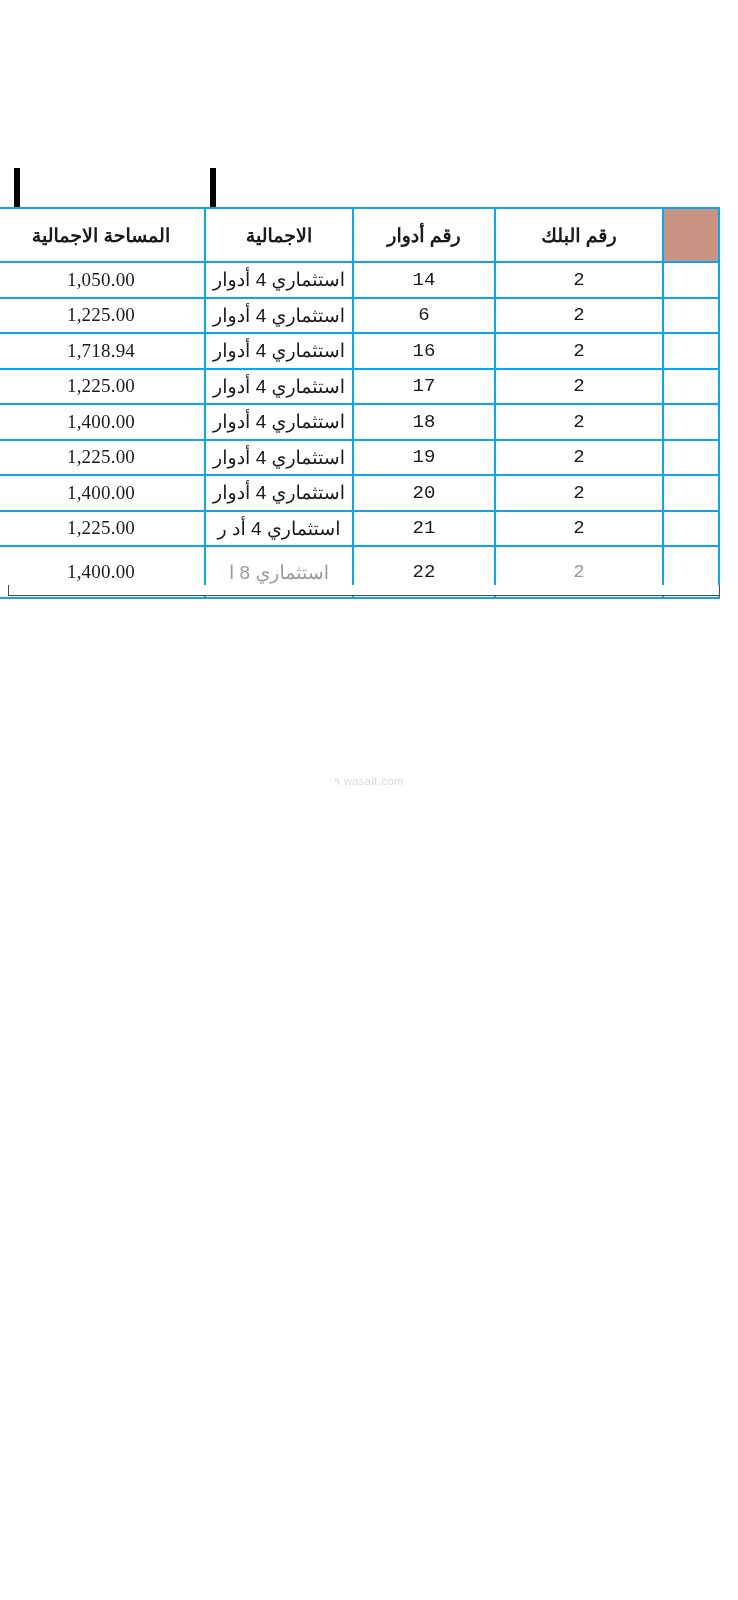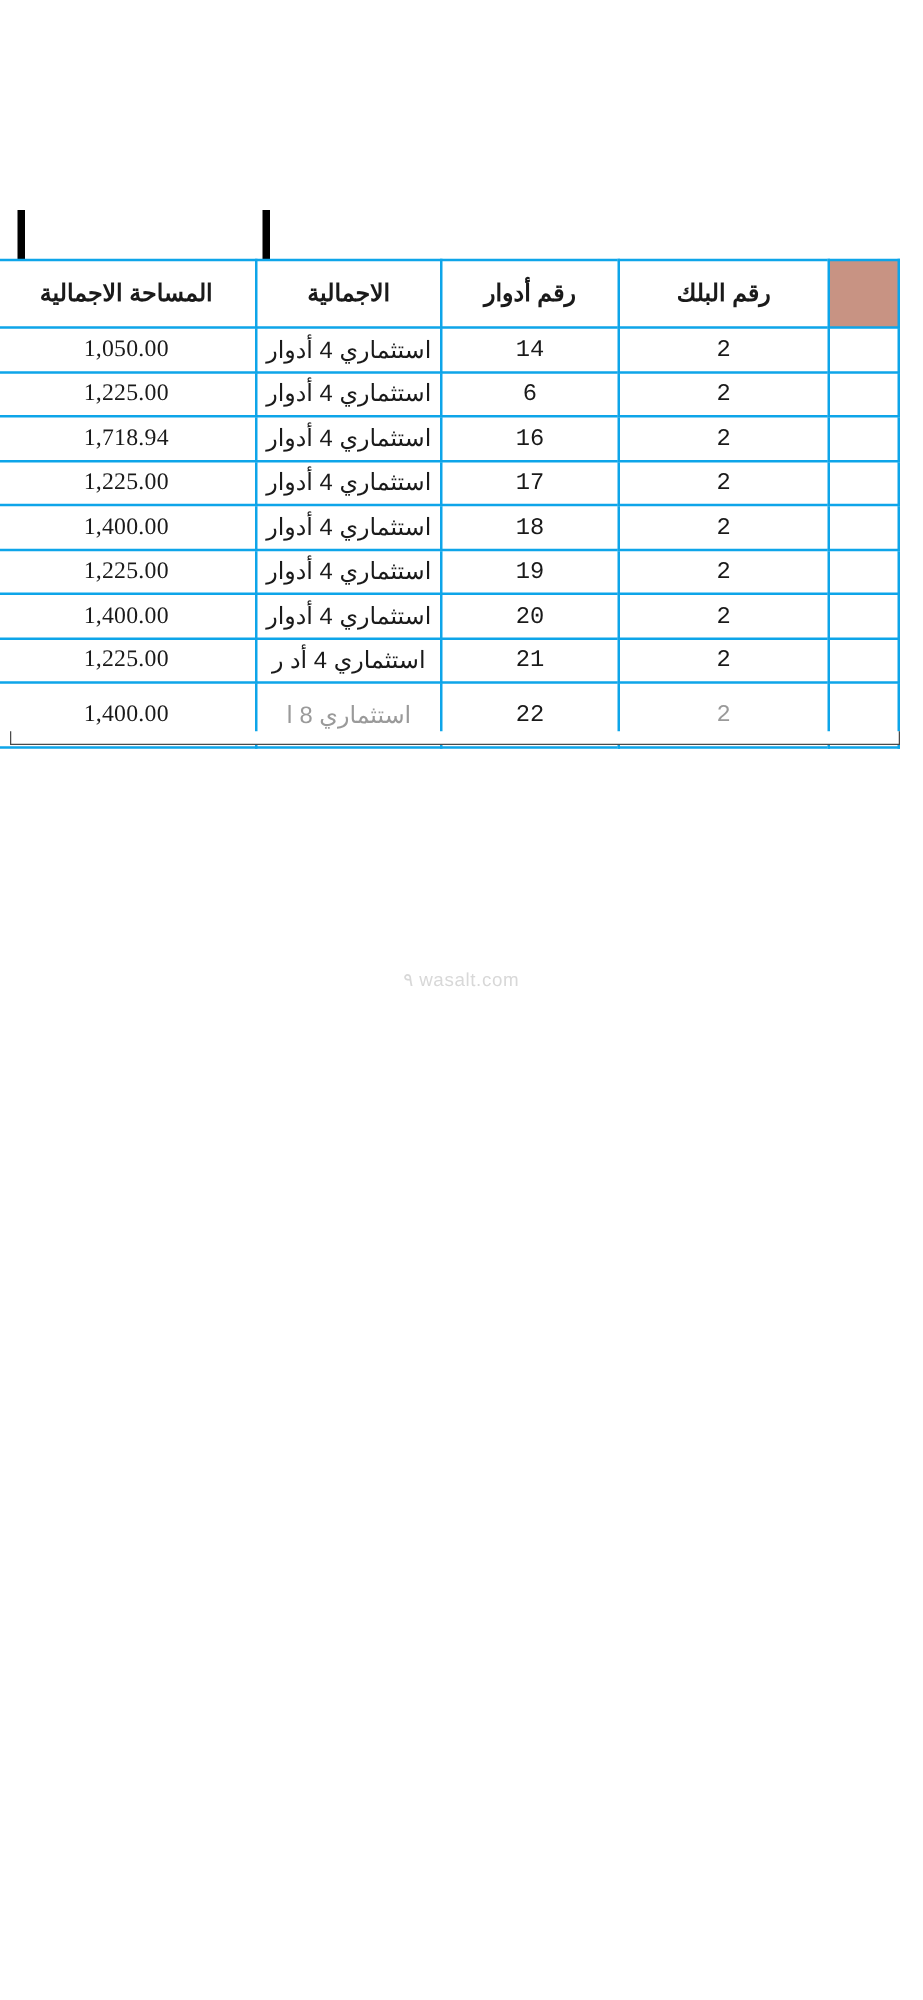--- a/index.html
+++ b/index.html
@@ -106,21 +106,21 @@
     box-sizing: border-box;
   }
 
   
   .watermark {
     position: absolute;
     left: 0;
     top: 775px;
     width: 738px;
     text-align: center;
-    font-size: 15px;
+    font-size: 11px;
     color: #d8d8d8;
     letter-spacing: 0.5px;
     font-family: "Liberation Sans", sans-serif;
     user-select: none;
   }
 </style>
 </head>
 <body>
 
 <div class="tick" id="tick-left"></div>

